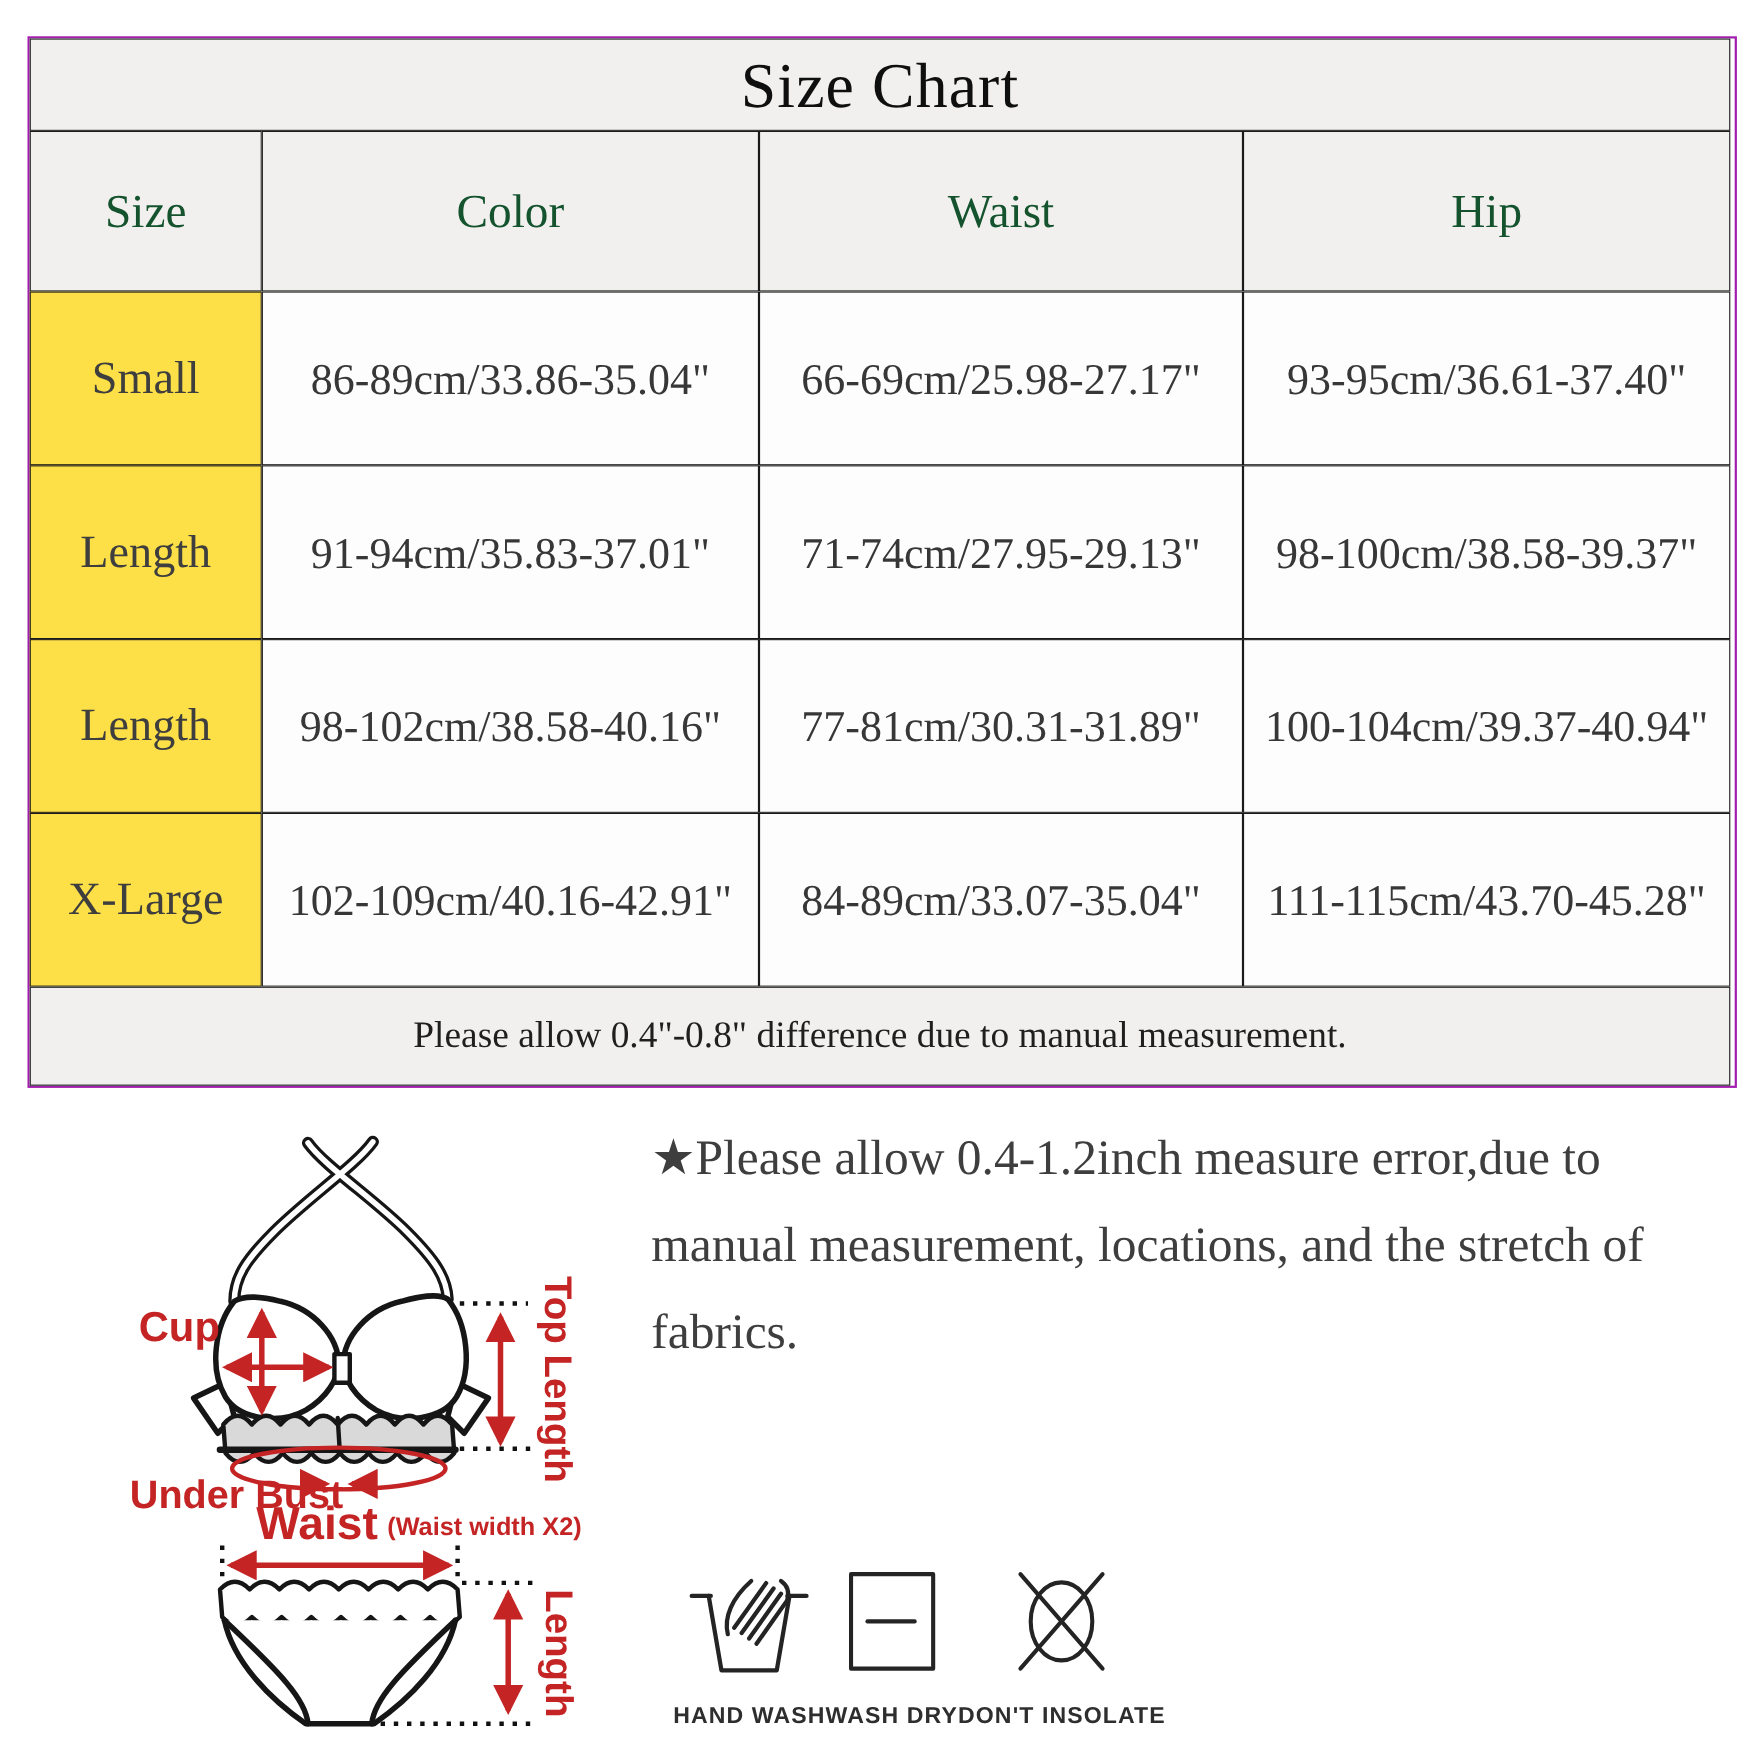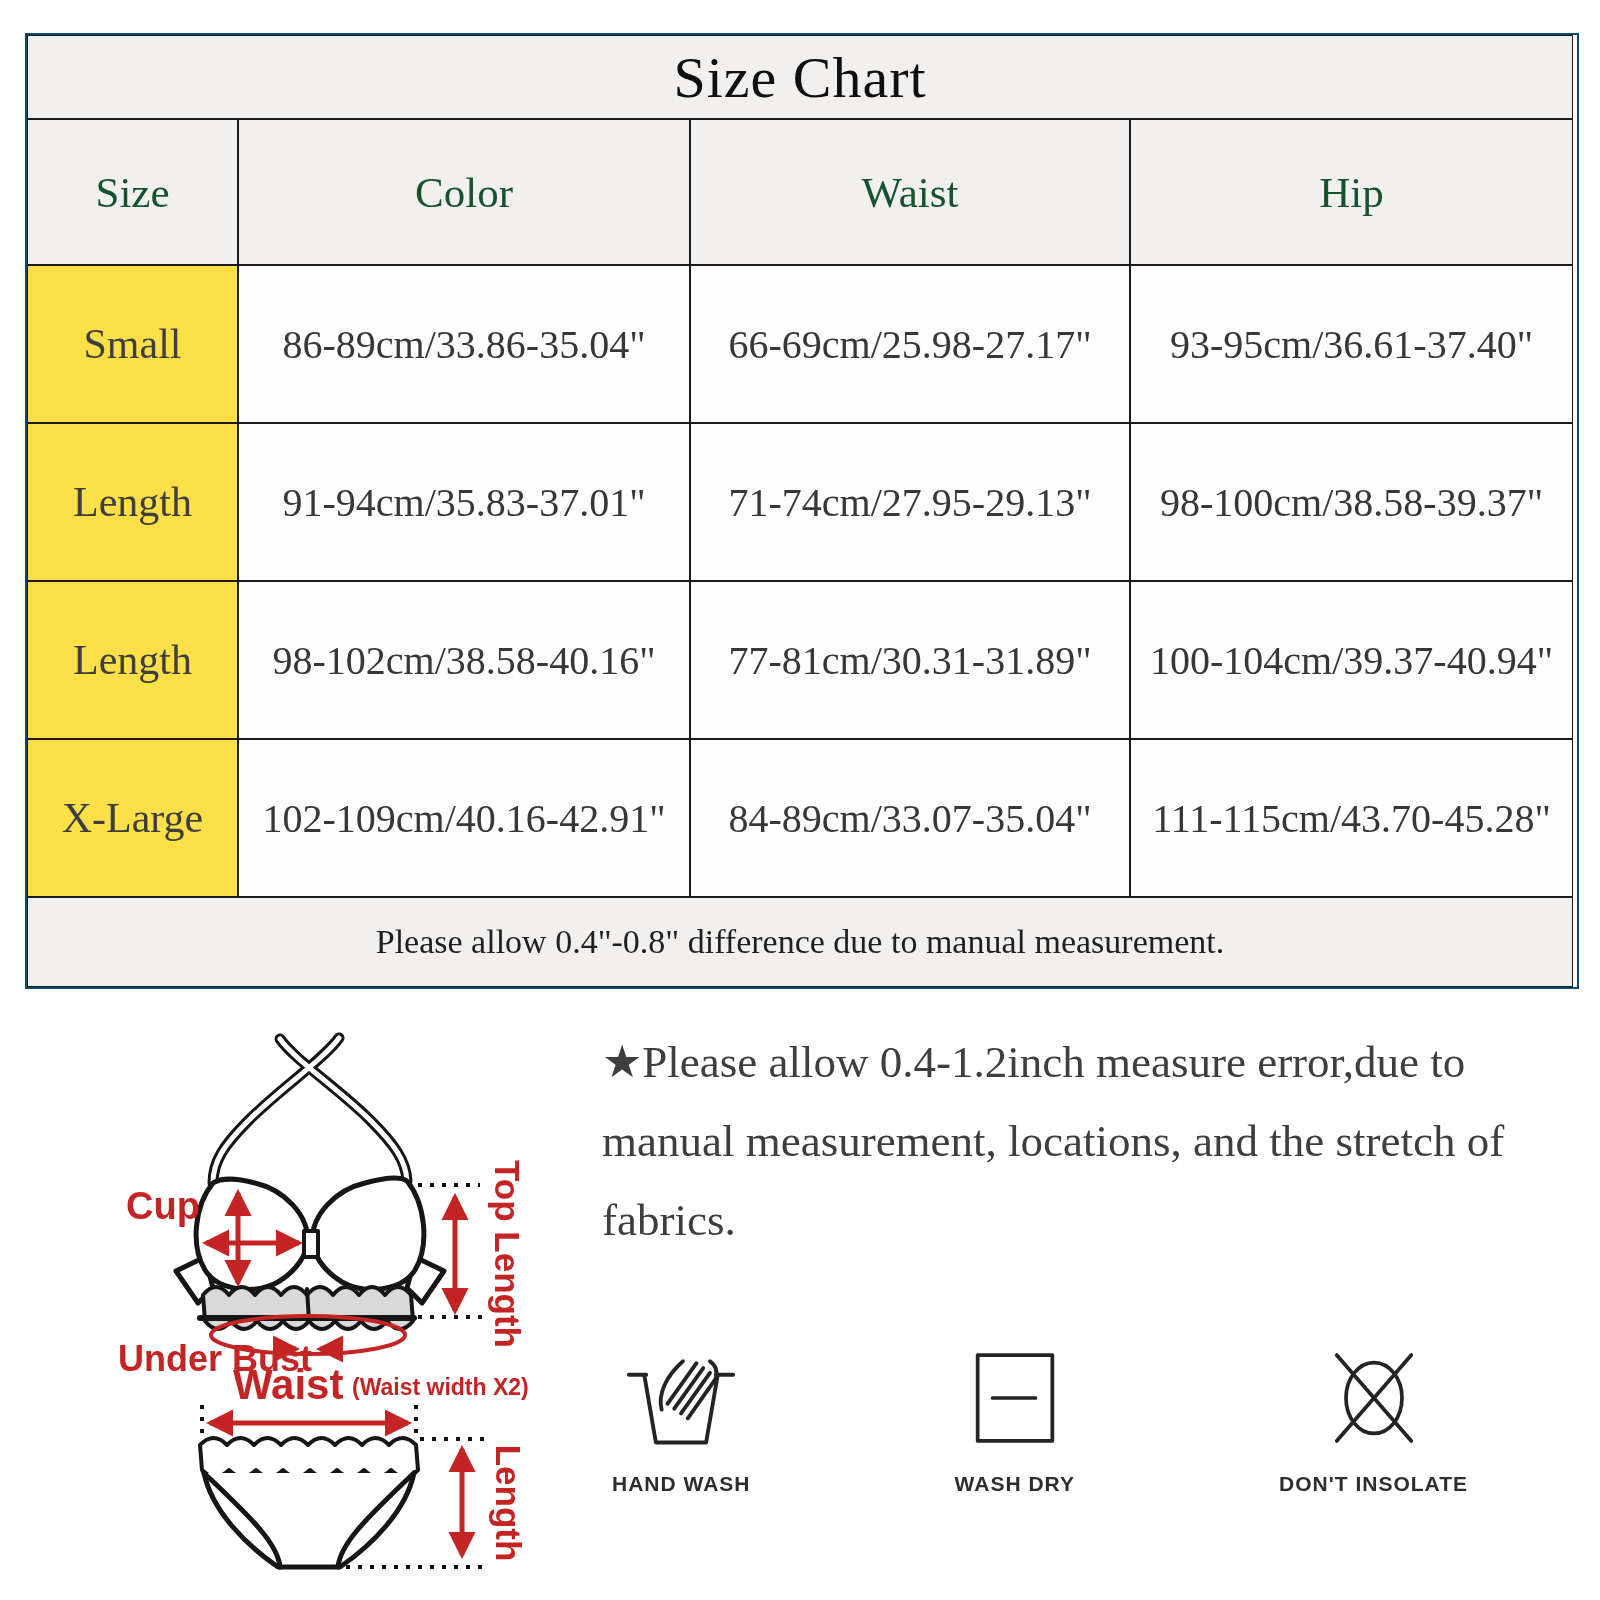--- a/index.html
+++ b/index.html
@@ -1,42 +1,42 @@
 <!DOCTYPE html>
 <html><head>
 <meta charset="utf-8">
 <style>
   html,body{margin:0;padding:0;background:#ffffff;}
   body{width:1600px;height:1600px;position:relative;overflow:hidden;
        font-family:"Liberation Serif",serif;}
 
   
   .stable{position:absolute;left:25px;top:33px;width:1550px;
-          border:2px solid #0c4a6e;display:grid;
+          border:2px solid #a21caf;display:grid;
           grid-template-columns:211px 452px 440px 443px;
           grid-template-rows:84px 146px 158px 158px 158px 158px 90px;
           background:#fdfdfd;}
   .cell{border:1px solid #1a1a1a;display:flex;align-items:center;justify-content:center;}
   .cell.title{grid-column:1/-1;background:#f1f0ee;font-size:58px;color:#0f0f0f;letter-spacing:1px;}
   .cell.ch{background:#f1f0ee;font-size:43px;color:#14532d;}
   .cell.sz{background:#fde047;font-size:42px;color:#3e3e3e;}
   .cell.dv{background:#fdfdfd;font-size:40px;color:#373737;}
   .cell.foot{grid-column:1/-1;background:#f1f0ee;font-size:34px;color:#1f1f1f;}
 
   
   .diagram{position:absolute;left:50px;top:1005px;}
   .redlbl{font-family:"Liberation Sans",sans-serif;font-weight:bold;fill:#c42424;}
 
   
   .notes{position:absolute;left:585px;top:1006px;width:990px;}
-  .notes p{margin:17px;font:45px/1.76 "Liberation Serif",serif;color:#3e3e3e;}
+  .notes p{margin:7px;font:45px/1.76 "Liberation Serif",serif;color:#3e3e3e;}
 
   
-  .care{position:absolute;left:612px;top:1340px;width:856px;
-        display:flex;justify-content:space-between;align-items:flex-end;}
+  .care{position:absolute;left:612px;top:1416px;width:856px;
+        display:flex;align-items:flex-end;}
   .care figure{margin:0;display:flex;flex-direction:column;align-items:center;}
   .care svg{stroke:#242424;stroke-width:4;fill:none;stroke-linecap:round;stroke-linejoin:round;}
   .care figcaption{margin-top:16px;font-family:"Liberation Sans",sans-serif;
         font-size:21px;font-weight:600;letter-spacing:1px;color:#2e2e2e;white-space:nowrap;}
 </style>
 </head>
 <body>
 
 <div class="stable">
   <div class="cell title">Size Chart</div>

